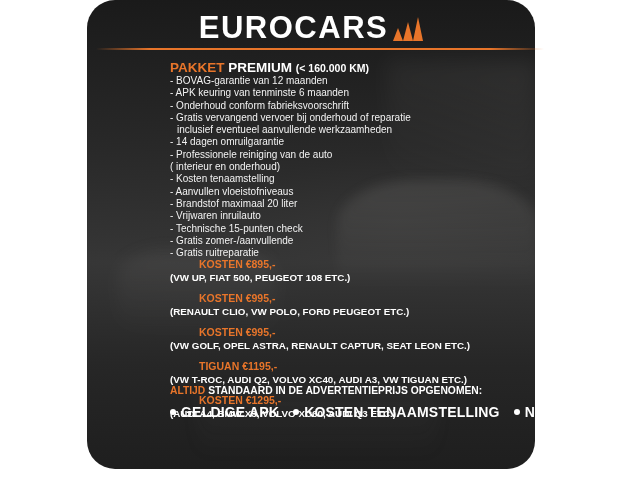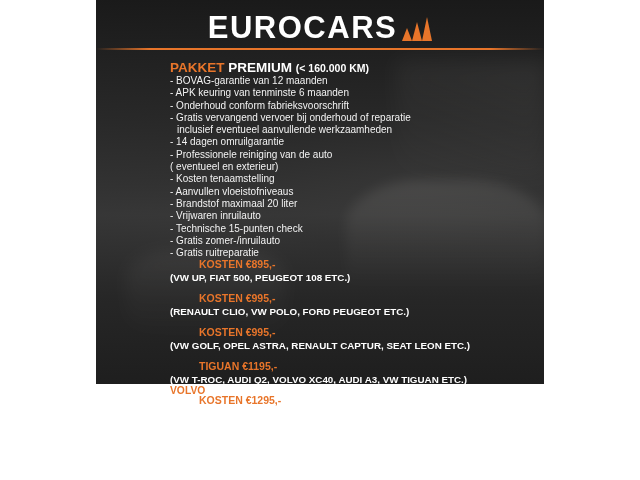--- a/index.html
+++ b/index.html
@@ -10,29 +10,30 @@
     overflow: hidden;
   }
   #page {
     position: relative;
     width: 640px; height: 480px;
     background: #ffffff;
   }
   
   .poster {
     position: absolute;
-    left: 96px; top: 0;
-    width: 448px; height: 384px;
+    left: 87px; top: 0;
+    width: 448px; height: 469px;
     background: #2b2b2b;
     background-image:
       linear-gradient(180deg, rgba(25,25,25,0.96) 0%, rgba(40,40,40,0.90) 32%, rgba(55,55,55,0.86) 56%, rgba(38,38,38,0.95) 78%, rgba(30,30,30,0.98) 100%),
       radial-gradient(ellipse 260px 120px at 70% 47%, rgba(120,118,115,0.55) 0%, rgba(70,70,70,0.12) 60%, rgba(0,0,0,0) 100%),
       radial-gradient(ellipse 180px 90px at 22% 62%, rgba(90,90,92,0.35) 0%, rgba(0,0,0,0) 70%),
       linear-gradient(110deg, rgba(255,255,255,0.05) 0%, rgba(0,0,0,0) 40%);
     overflow: hidden;
+    border-radius: 28px;
   }
   
   .bg-shape {
     position: absolute;
     opacity: 0.35;
   }
   .bg-shape.s1 {
     left: 250px; top: 180px; width: 200px; height: 110px;
     background: linear-gradient(180deg, rgba(160,158,155,0.5), rgba(70,70,70,0));
     border-radius: 40% 40% 10% 10%;
@@ -216,27 +217,27 @@
     </div>
 
     <ul class="list">
       <li>- BOVAG-garantie van 12 maanden</li>
       <li>- APK keuring van tenminste 6 maanden</li>
       <li>- Onderhoud conform fabrieksvoorschrift</li>
       <li>- Gratis vervangend vervoer bij onderhoud of reparatie</li>
       <li class="indent">inclusief eventueel aanvullende werkzaamheden</li>
       <li>- 14 dagen omruilgarantie</li>
       <li>- Professionele reiniging van de auto</li>
-      <li>( eventueel en exterieur)</li>
+      <li>( interieur en onderhoud)</li>
       <li>- Kosten tenaamstelling</li>
       <li>- Aanvullen vloeistofniveaus</li>
       <li>- Brandstof maximaal 20 liter</li>
       <li>- Vrijwaren inruilauto</li>
       <li>- Technische 15-punten check</li>
-      <li>- Gratis zomer-/inruilauto</li>
+      <li>- Gratis zomer-/aanvullende</li>
       <li>- Gratis ruitreparatie</li>
     </ul>
   </div>
 
   <div class="prices">
     <div class="price-block">
       <div class="amount">KOSTEN €895,-</div>
       <div class="models">(VW UP, FIAT 500, PEUGEOT 108 ETC.)</div>
     </div>
     <div class="price-block">
@@ -252,21 +253,21 @@
       <div class="models">(VW T-ROC, AUDI Q2, VOLVO XC40, AUDI A3, VW TIGUAN ETC.)</div>
     </div>
     <div class="price-block">
       <div class="amount">KOSTEN €1295,-</div>
       <div class="models">(AUDI A4, BMW X3, VOLVO XC60, AUDI Q3 ETC.)</div>
     </div>
   </div>
 
   <div class="footer">
     <div class="headline">
-      <span class="hl">VOLVO</span>
+      <span class="hl">ALTIJD</span>
       <span>STANDAARD IN DE ADVERTENTIEPRIJS OPGENOMEN:</span>
     </div>
     <div class="bullets">
       <div class="bullet">
         <span class="dot"></span>
         <span class="txt">GELDIGE APK</span>
       </div>
       <div class="bullet">
         <span class="dot"></span>
         <span class="txt">KOSTEN TENAAMSTELLING</span>

